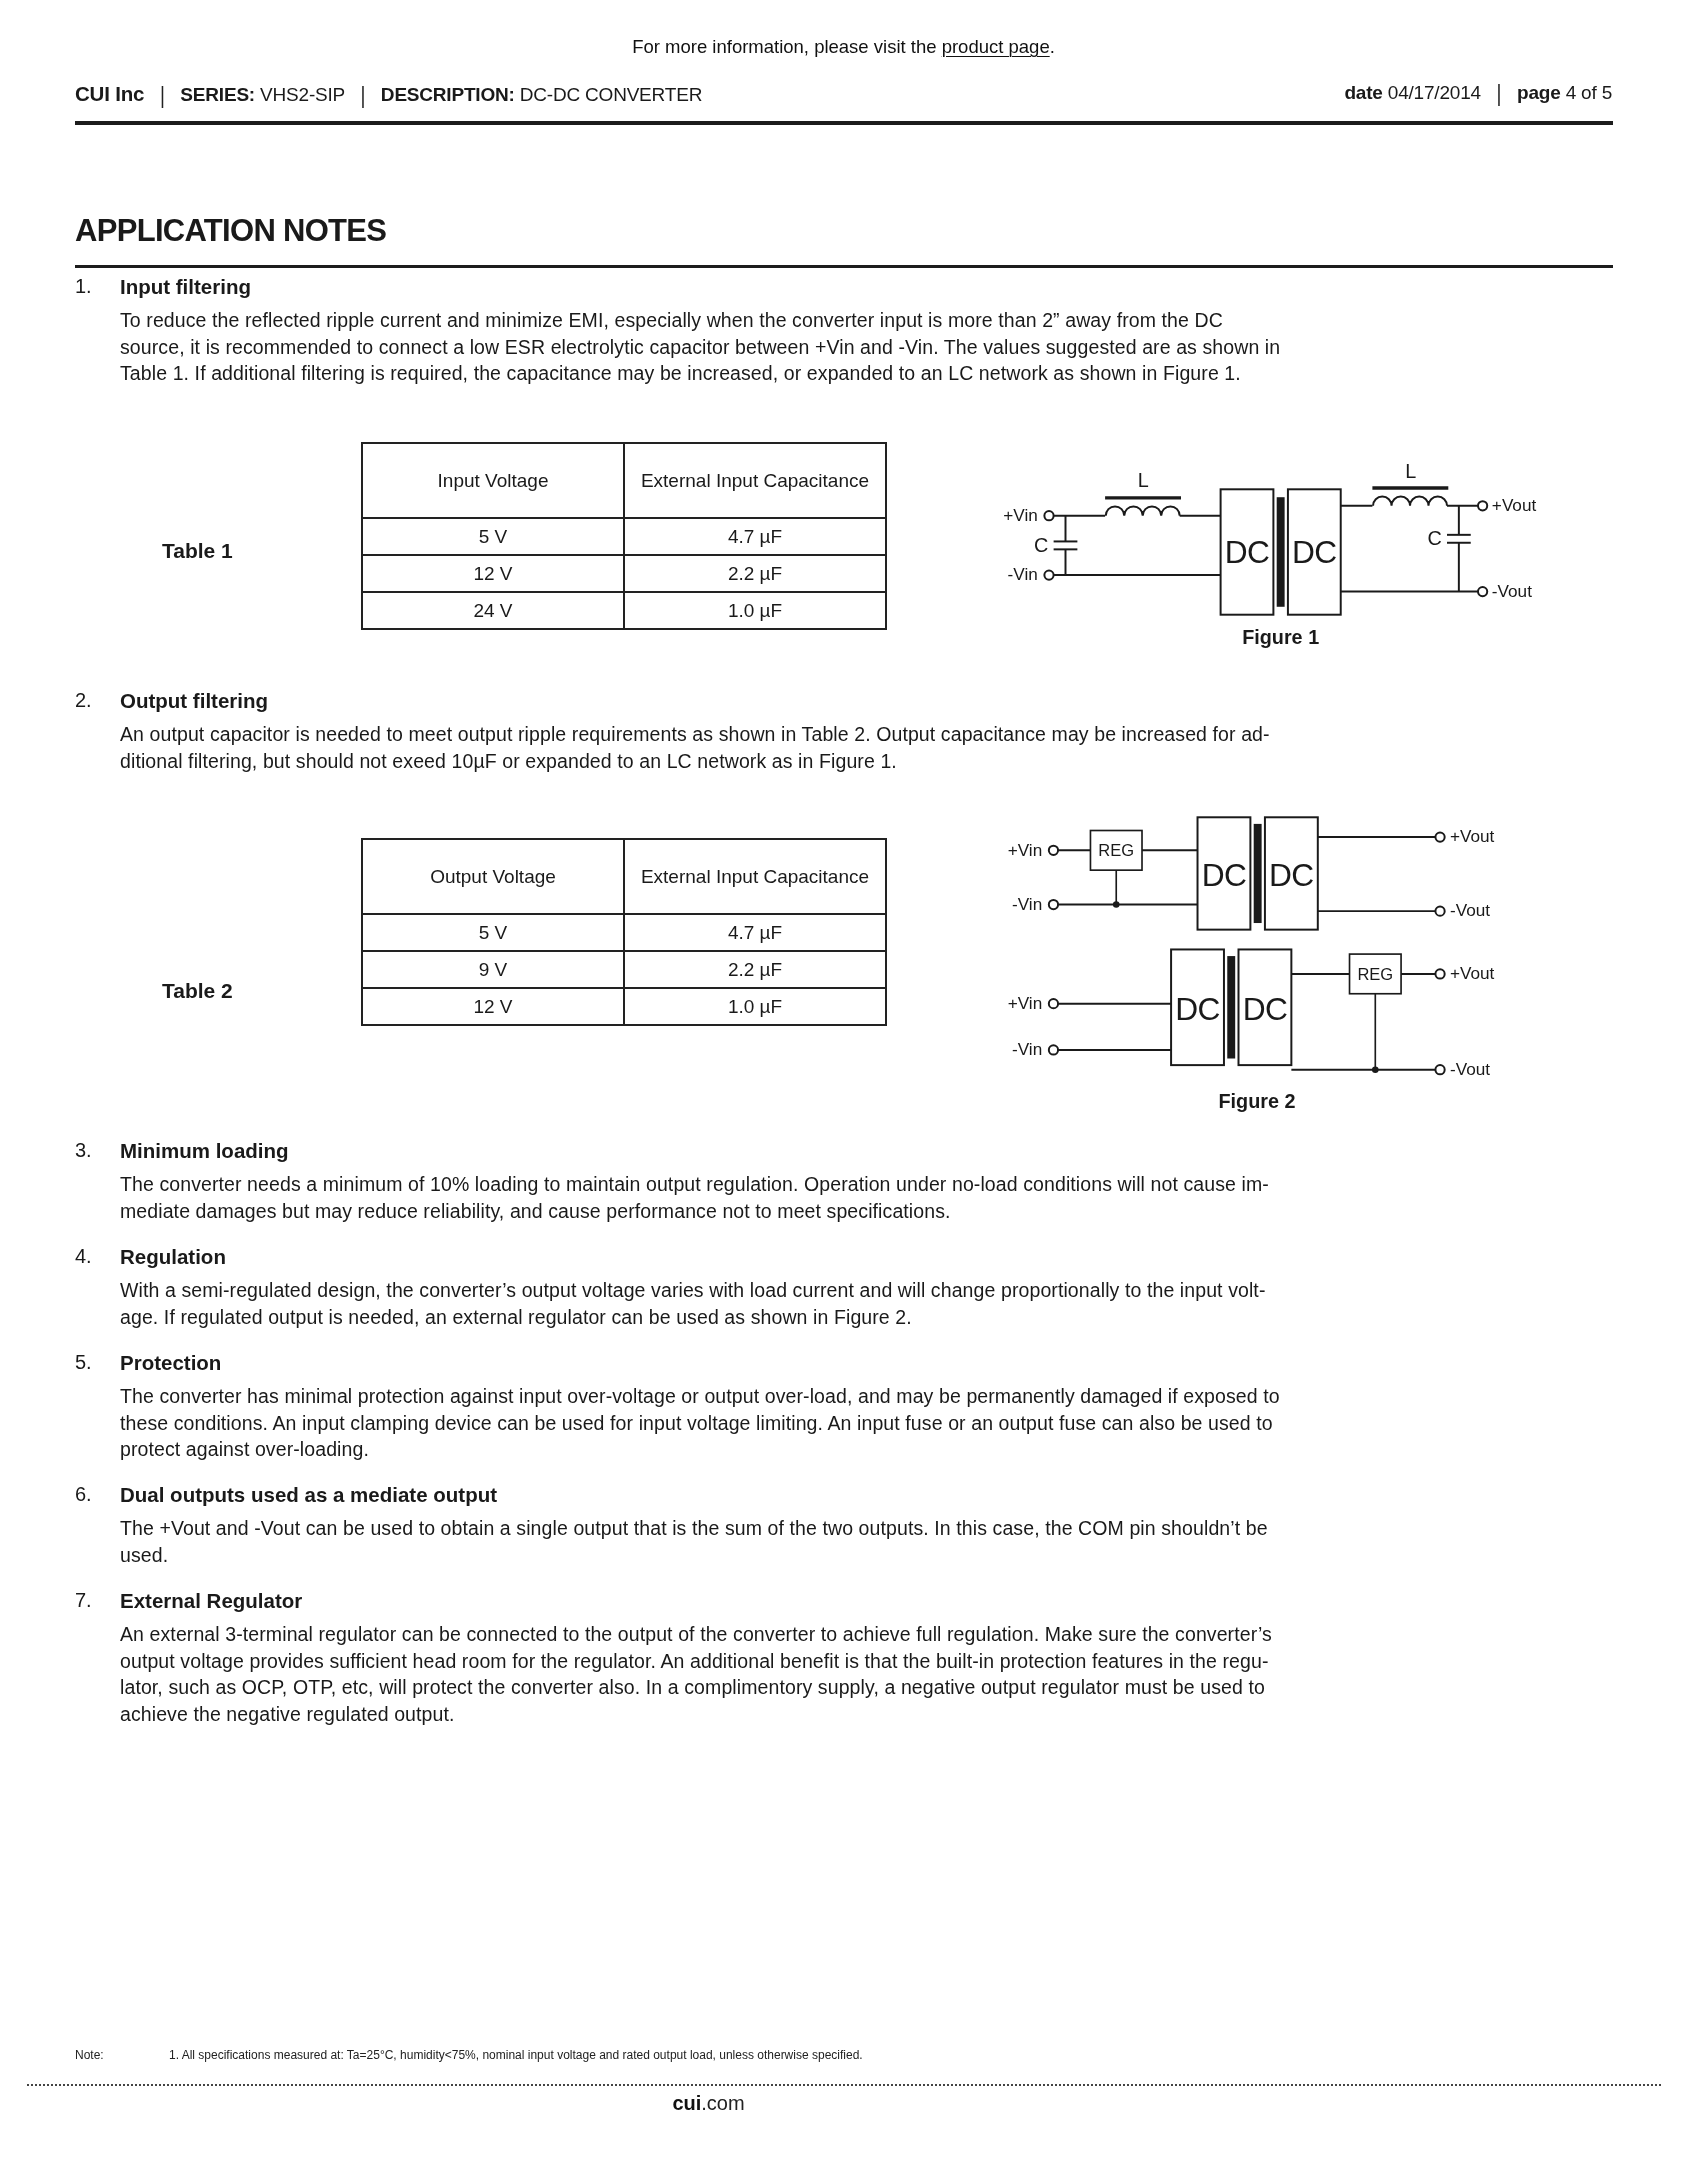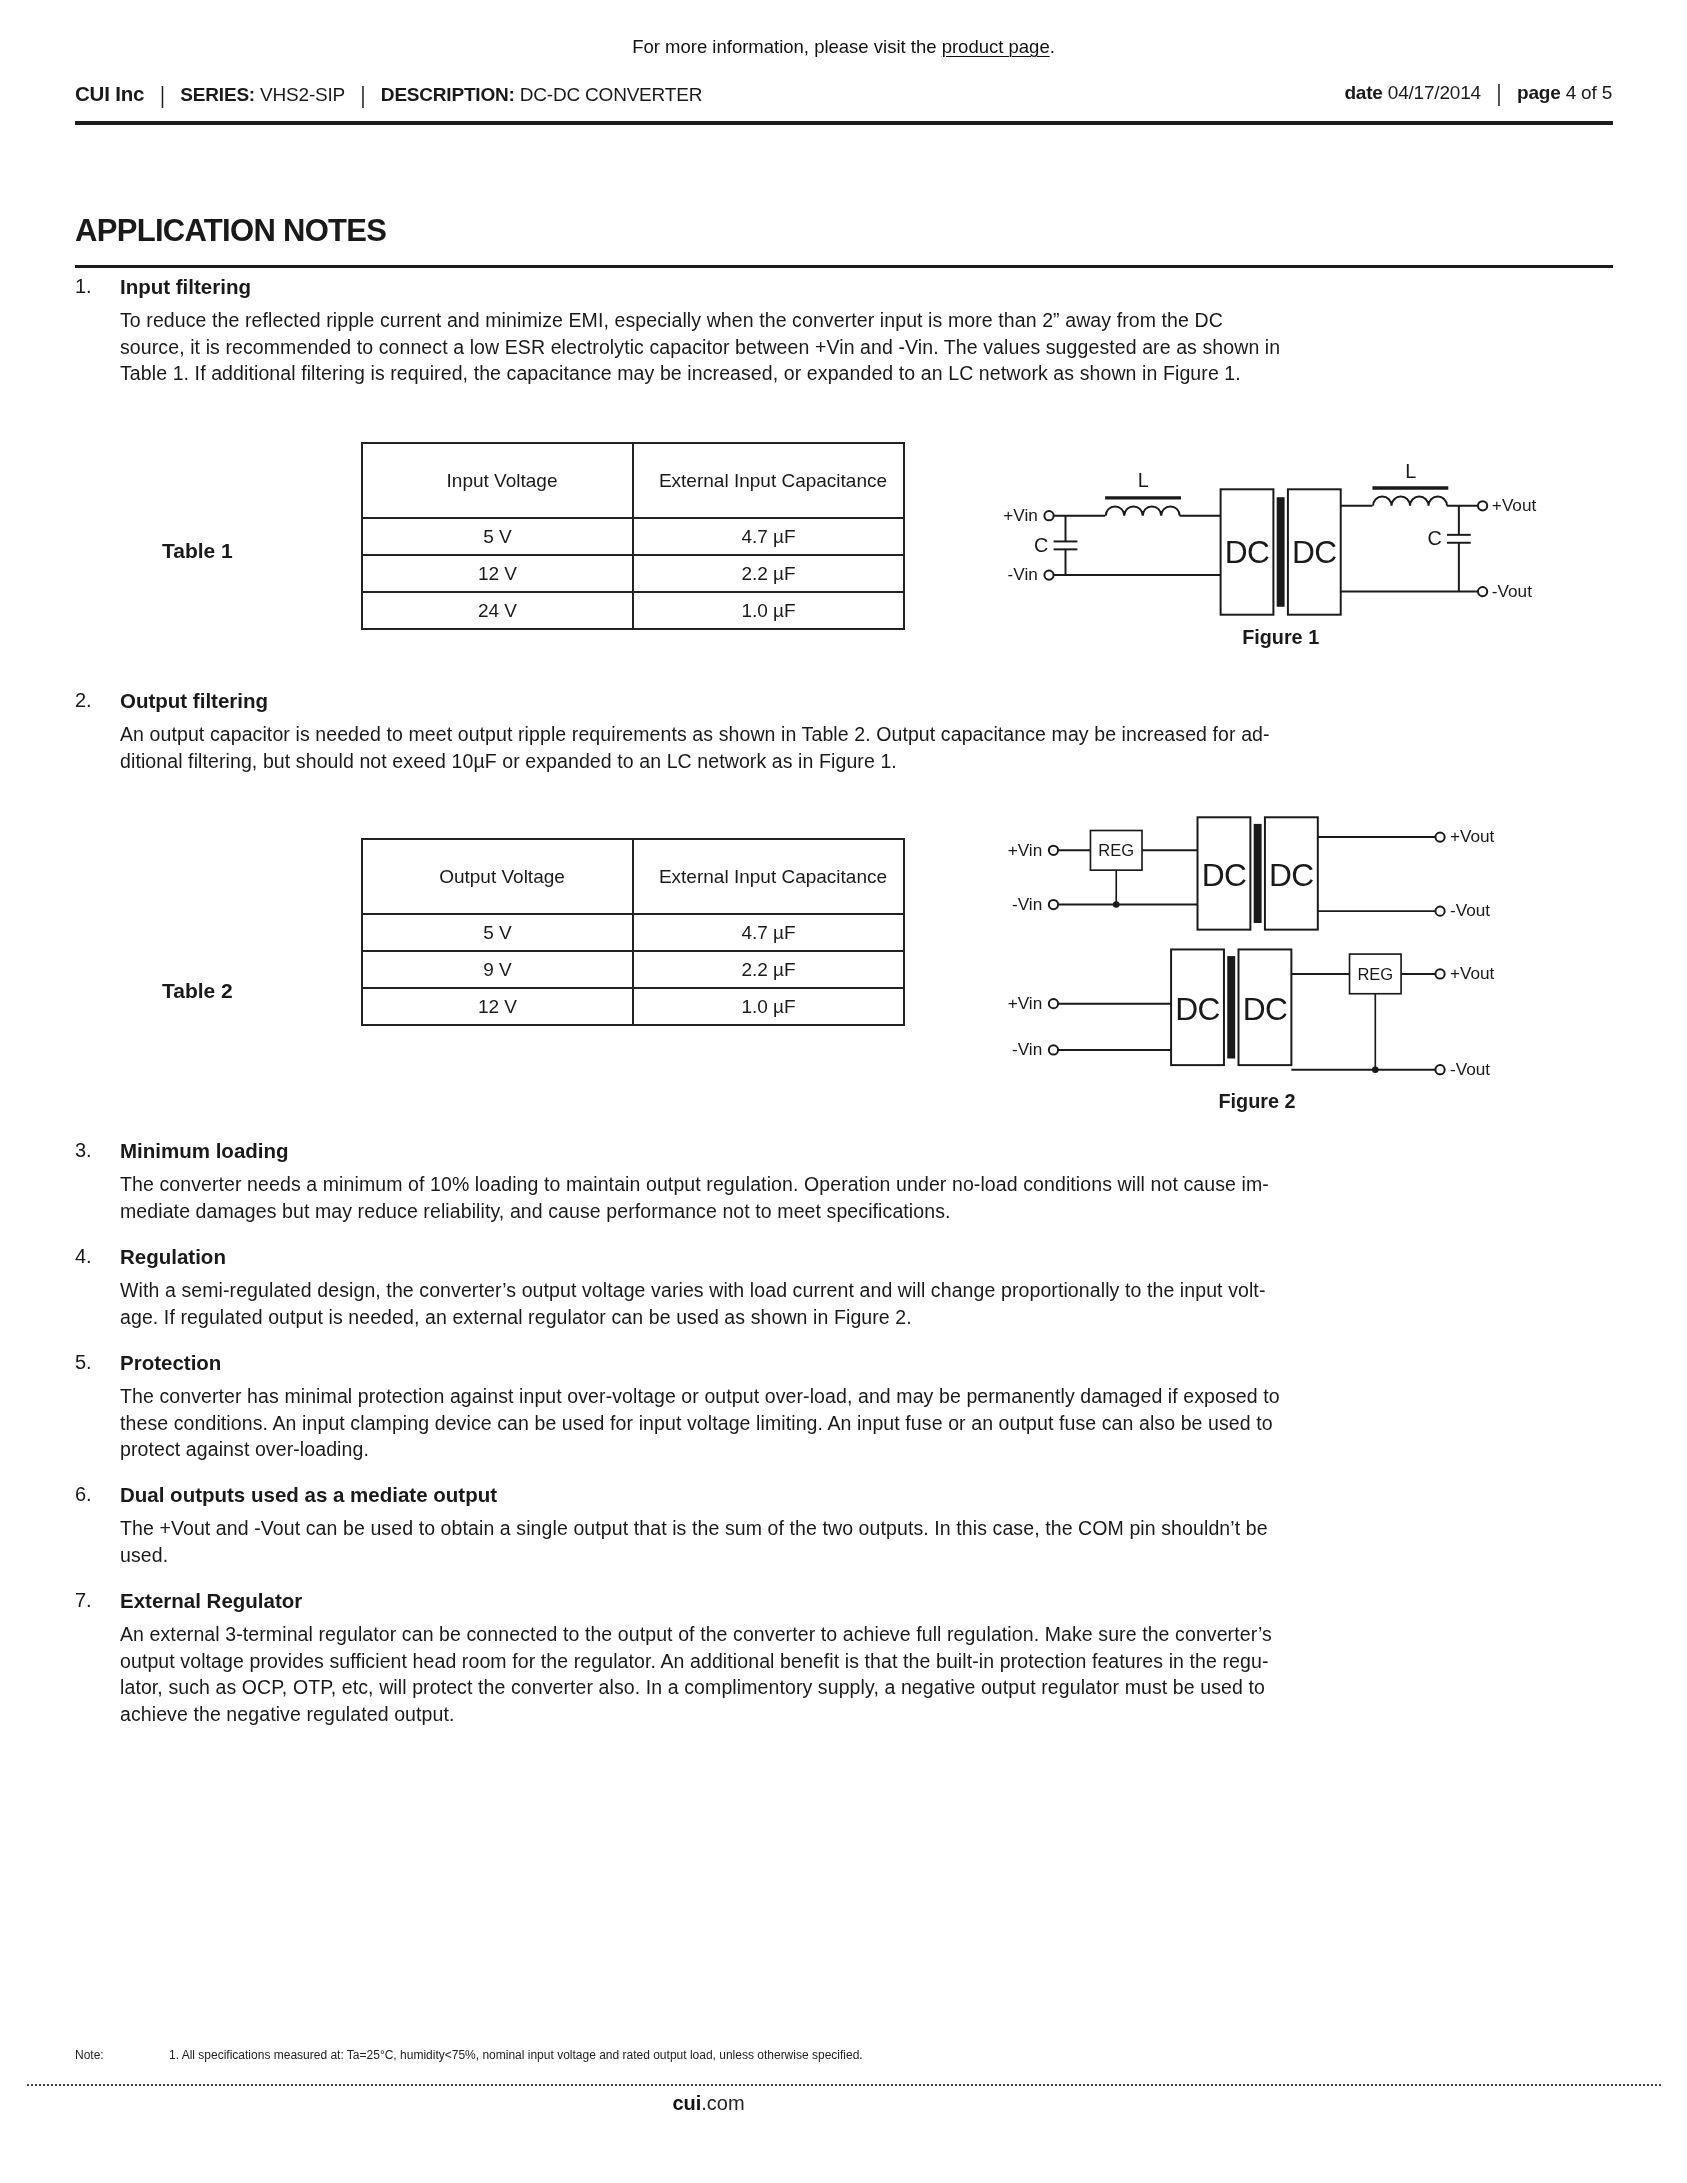--- a/index.html
+++ b/index.html
@@ -30,21 +30,21 @@
   .s1{top:275px;} .s2{top:689px;} .s3{top:1139px;} .s4{top:1245px;}
   .s5{top:1351px;} .s6{top:1483px;} .s7{top:1589px;}
   
   .tbl-label{font-size:21px;font-weight:bold;}
   .tl1{top:539px;left:162px;} .tl2{top:979px;left:162px;}
   .dtable{border-collapse:collapse;}
   .dtable th,.dtable td{
     border:2px solid #222;width:260px;text-align:center;vertical-align:middle;
     font-size:19px;font-weight:normal;color:#1a1a1a;padding:0;
   }
-  .dtable th{height:73px;line-height:25px;padding-left:9px;}
+  .dtable th{height:73px;line-height:25px;}
   .dtable td{height:35px;border-top-width:2.6px;}
   .t1{top:442px;left:361px;} .t2{top:826px;left:361px;margin-top:12px;}
   
   .f1{top:453px;left:979px;} .f2{top:812px;left:979px;}
   .fig text{fill:#1a1a1a;font-family:"Liberation Sans",sans-serif;}
   .fig .lbl{font-size:26px;}
   .fig .comp{font-size:30px;}
   .fig .dc{font-size:48px;letter-spacing:-1px;}
   .fig .cap{font-size:30px;font-weight:bold;}
   .fig .reg{font-size:25px;}

